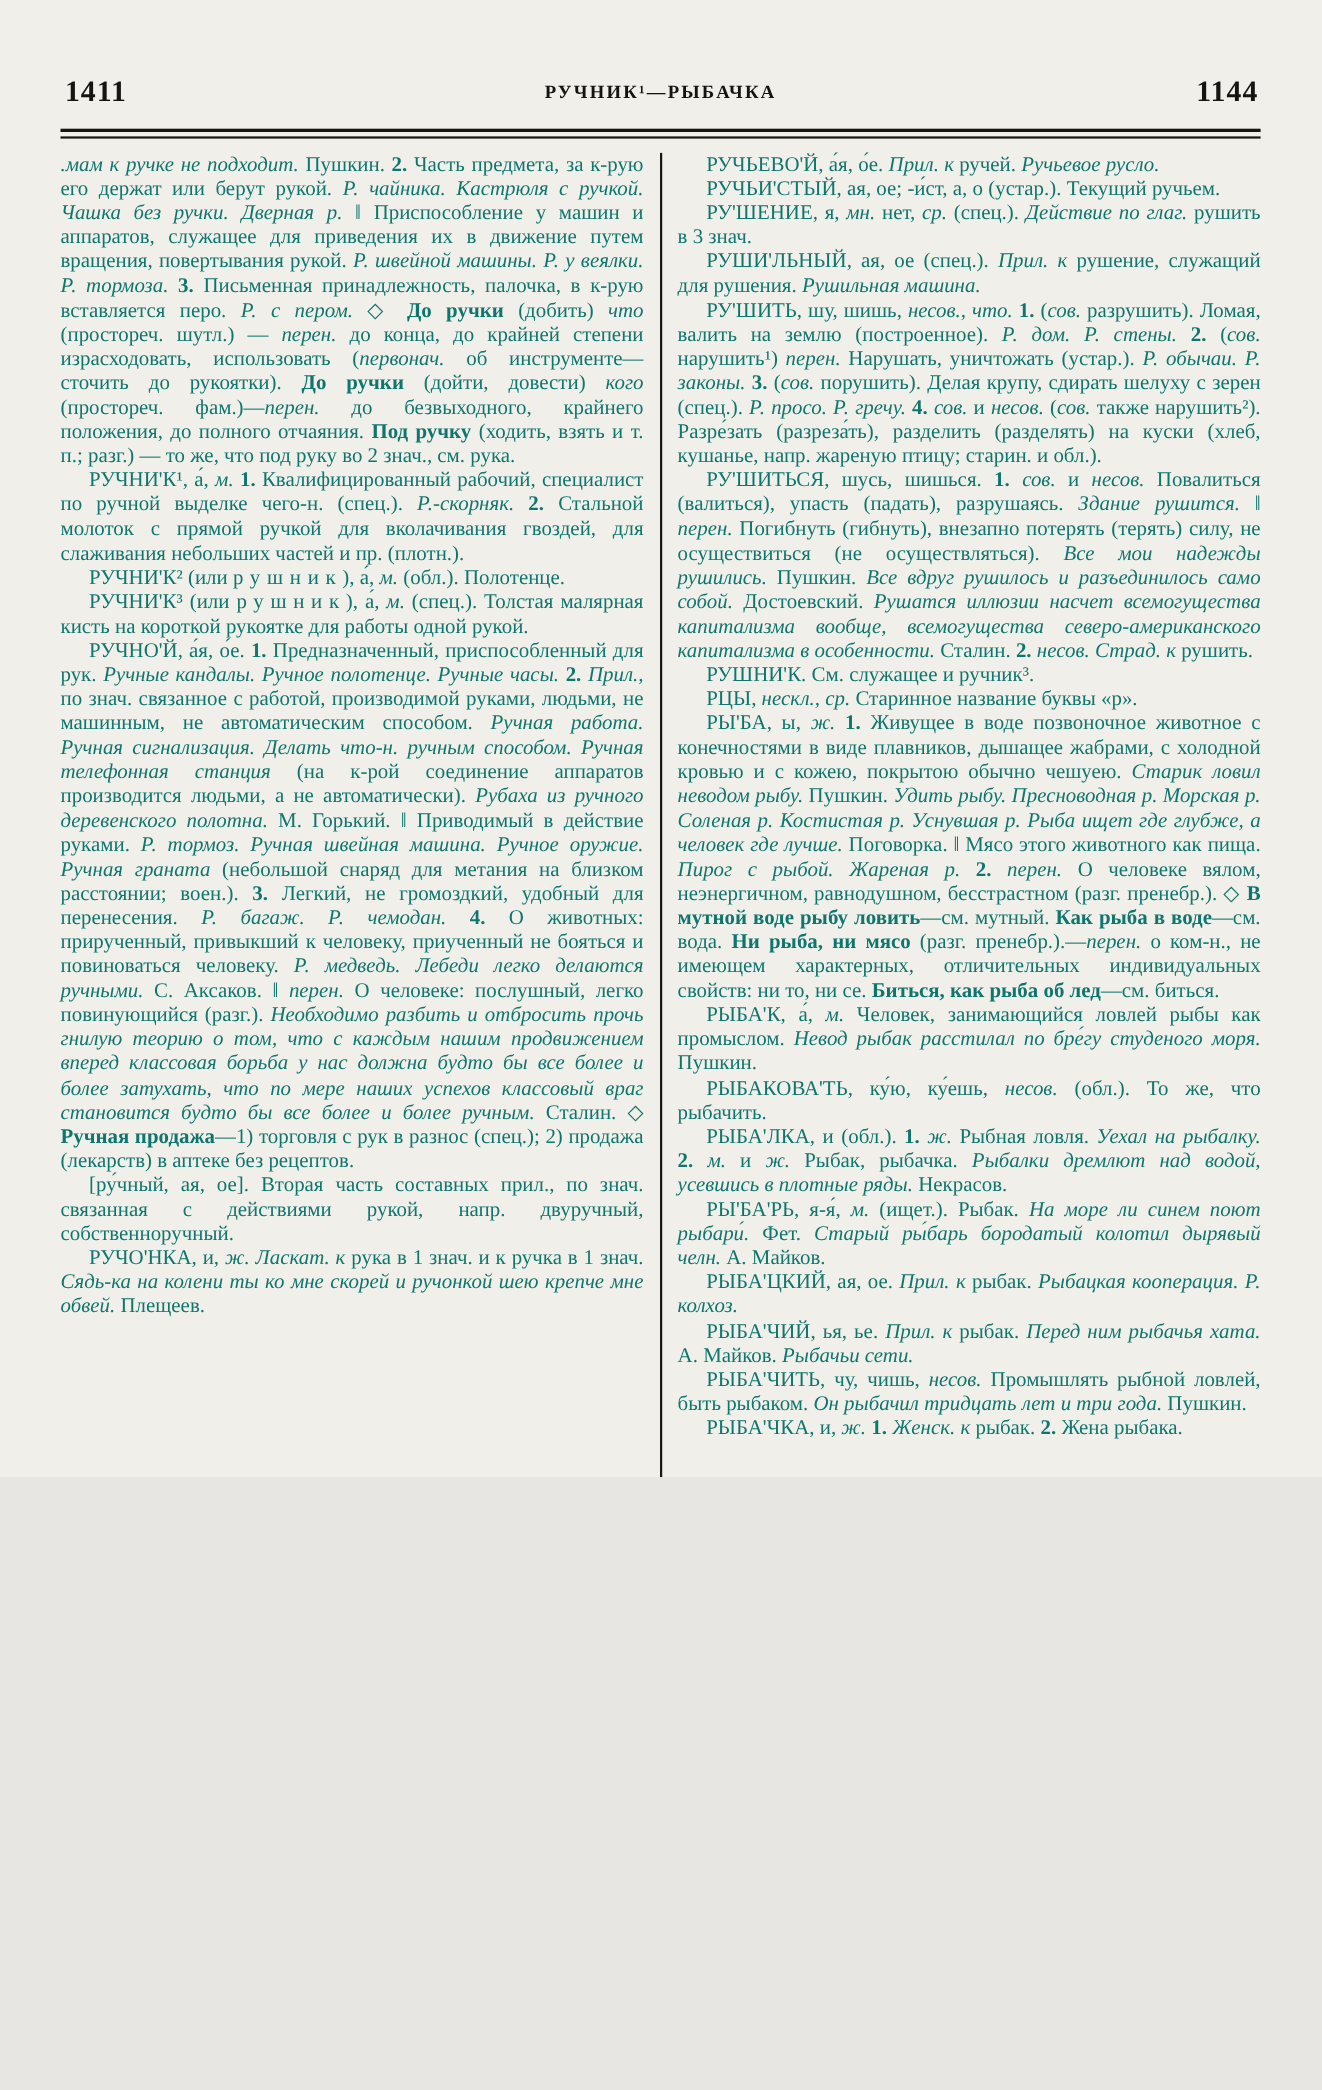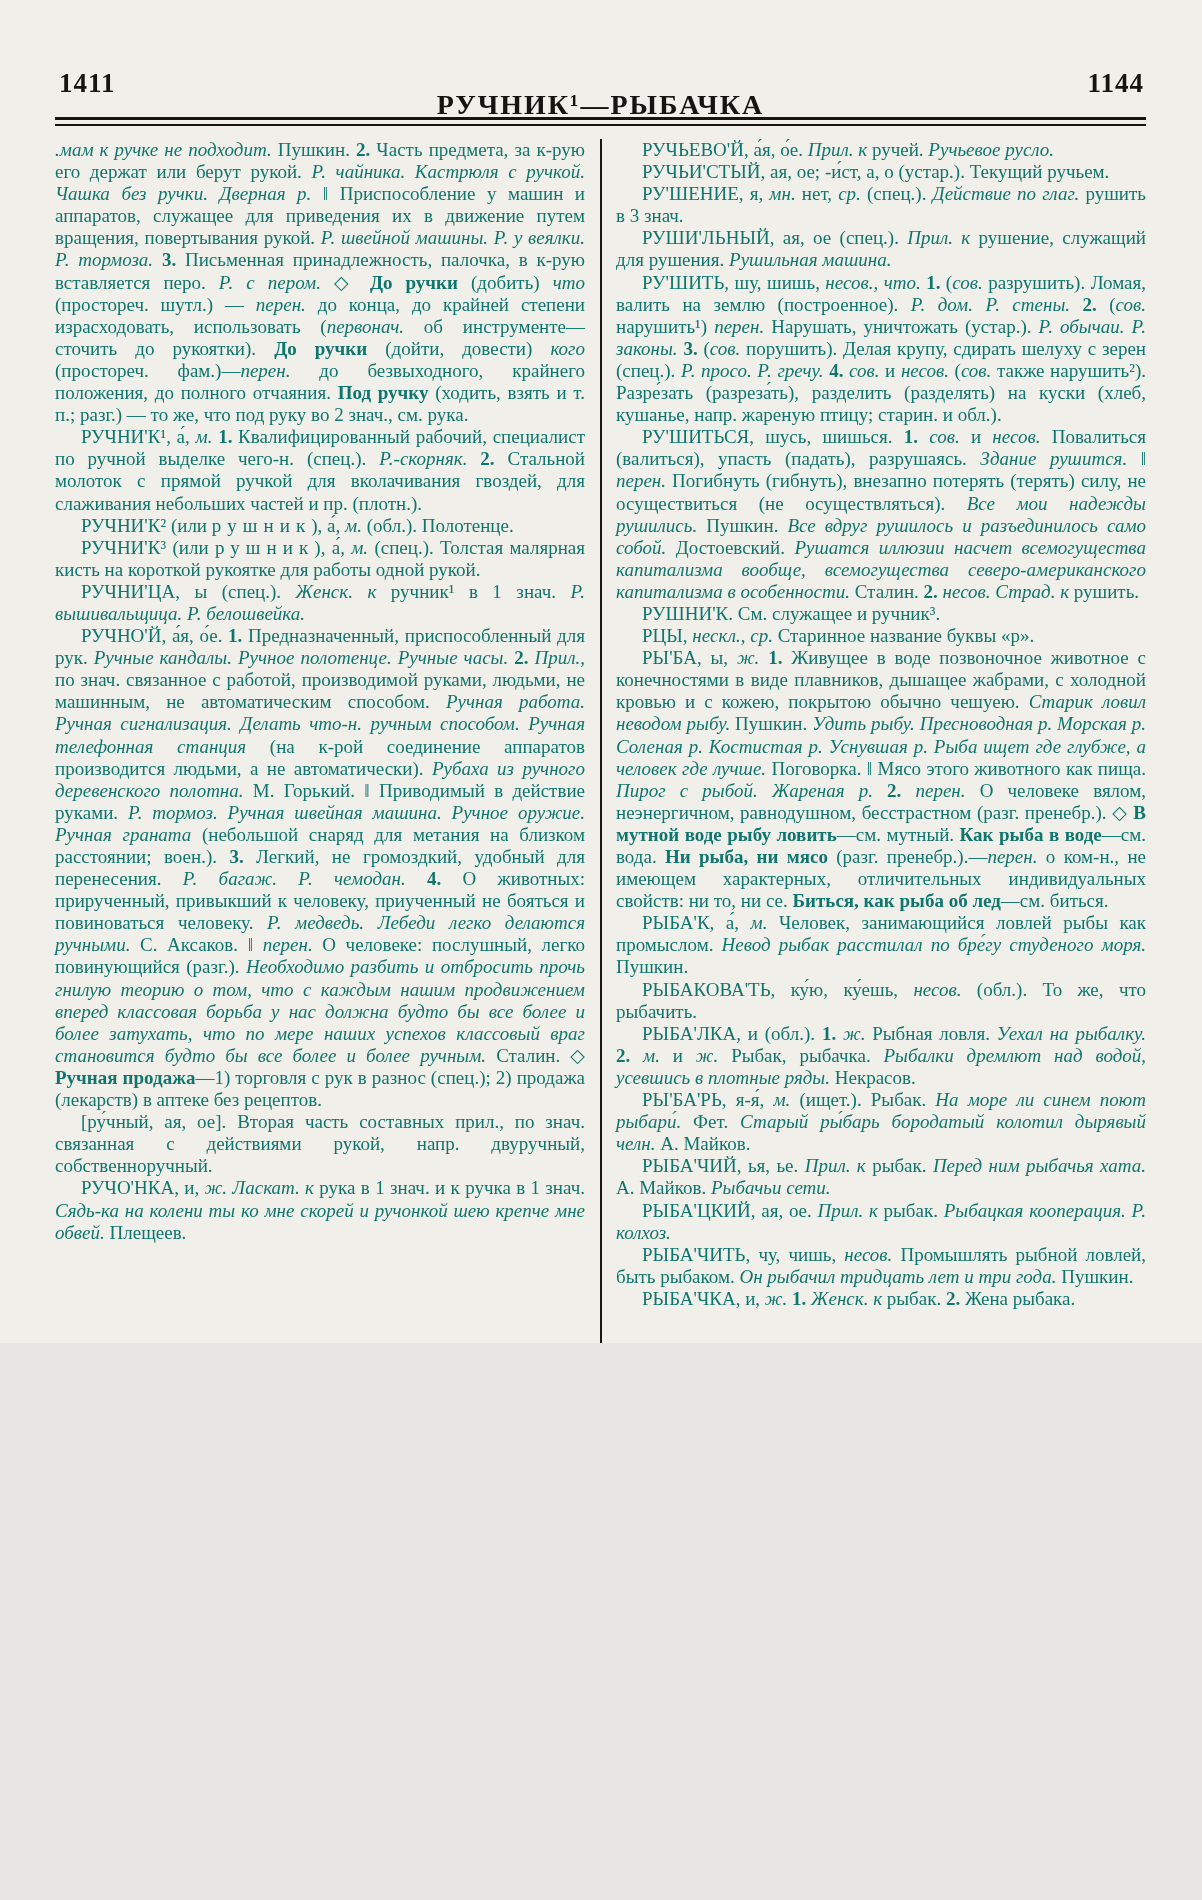--- a/index.html
+++ b/index.html
@@ -9,22 +9,22 @@
     background:#f1efea;
     font-family:"Liberation Serif","DejaVu Serif",serif;
     color:#1d1a17;
     overflow:hidden;
   }
   .hdr{position:absolute;top:68px;left:57px;right:58px;height:44px;}
   .pn{font-weight:bold;font-size:27px;letter-spacing:1px;color:#161310;}
   .pn-left{position:absolute;left:2px;top:0;}
   .pn-right{position:absolute;right:0;top:0;}
   .title{
-    position:absolute;left:0;right:0;top:21px;text-align:center;
-    font-weight:bold;font-size:28px;letter-spacing:2px;color:#161310;
+    position:absolute;left:0;right:0;top:6px;text-align:center;
+    font-weight:bold;font-size:17px;letter-spacing:2px;color:#161310;
   }
   .rule{
     position:absolute;top:117px;left:55px;right:56px;height:4px;
     border-top:3px solid #18150f;
     border-bottom:2px solid #18150f;
   }
   .cols{position:absolute;top:139px;left:55px;right:56px;display:flex;}
   .col{
     width:530px;flex:none;
     font-size:19px;line-height:22.1px;
@@ -55,40 +55,39 @@
   </div>
 
   <div class="rule"></div>
 
   <div class="cols">
     <div class="col" id="col-left">
         <p class="entry cont"><span class="s-i">.мам к ручке не подходит.</span><span class="s-p"> Пушкин. </span><span class="s-b">2.</span><span class="s-p"> Часть предмета, за к-рую его держат или берут рукой. </span><span class="s-i">Р. чайника. Кастрюля с ручкой. Чашка без ручки. Дверная р.</span><span class="s-p"> ‖ Приспособление у машин и аппаратов, служащее для приведения их в движение путем вращения, повертывания рукой. </span><span class="s-i">Р. швейной машины. Р. у веялки. Р. тормоза.</span><span class="s-p"> </span><span class="s-b">3.</span><span class="s-p"> Письменная принадлежность, палочка, в к-рую вставляется перо. </span><span class="s-i">Р. с пером.</span><span class="s-p"> ◇ </span><span class="s-b">До ручки</span><span class="s-p"> (добить) </span><span class="s-i">что</span><span class="s-p"> (простореч. шутл.) — </span><span class="s-i">перен.</span><span class="s-p"> до конца, до крайней степени израсходовать, использовать (</span><span class="s-i">первонач.</span><span class="s-p"> об инструменте—сточить до рукоятки). </span><span class="s-b">До ручки</span><span class="s-p"> (дойти, довести) </span><span class="s-i">кого</span><span class="s-p"> (простореч. фам.)—</span><span class="s-i">перен.</span><span class="s-p"> до безвыходного, крайнего положения, до полного отчаяния. </span><span class="s-b">Под ручку</span><span class="s-p"> (ходить, взять и т. п.; разг.) — то же, что под руку во 2 знач., см. рука.</span></p>
         <p class="entry"><span class="s-h">РУЧНИ'К¹,</span><span class="s-p"> а́, </span><span class="s-i">м.</span><span class="s-p"> </span><span class="s-b">1.</span><span class="s-p"> Квалифицированный рабочий, специалист по ручной выделке чего-н. (спец.). </span><span class="s-i">Р.-скорняк.</span><span class="s-p"> </span><span class="s-b">2.</span><span class="s-p"> Стальной молоток с прямой ручкой для вколачивания гвоздей, для слаживания небольших частей и пр. (плотн.).</span></p>
         <p class="entry"><span class="s-h">РУЧНИ'К²</span><span class="s-p"> (или </span><span class="s-sp">рушник</span><span class="s-p">), а́, </span><span class="s-i">м.</span><span class="s-p"> (обл.). Полотенце.</span></p>
         <p class="entry"><span class="s-h">РУЧНИ'К³</span><span class="s-p"> (или </span><span class="s-sp">рушник</span><span class="s-p">), а́, </span><span class="s-i">м.</span><span class="s-p"> (спец.). Толстая малярная кисть на короткой рукоятке для работы одной рукой.</span></p>
-        <p class="entry"><span class="s-h">РУЧНИ'ЦА,</span><span class="s-p"> ы (спец.). </span><span class="s-i">Женск. к</span><span class="s-p"> ручник¹ в 1 знач. </span><span class="s-i">Р. вышивальщица. Р. белошвейка.</span></p>
         <p class="entry"><span class="s-h">РУЧНО'Й,</span><span class="s-p"> а́я, о́е. </span><span class="s-b">1.</span><span class="s-p"> Предназначенный, приспособленный для рук. </span><span class="s-i">Ручные кандалы. Ручное полотенце. Ручные часы.</span><span class="s-p"> </span><span class="s-b">2.</span><span class="s-p"> </span><span class="s-i">Прил.,</span><span class="s-p"> по знач. связанное с работой, производимой руками, людьми, не машинным, не автоматическим способом. </span><span class="s-i">Ручная работа. Ручная сигнализация. Делать что-н. ручным способом. Ручная телефонная станция</span><span class="s-p"> (на к-рой соединение аппаратов производится людьми, а не автоматически). </span><span class="s-i">Рубаха из ручного деревенского полотна.</span><span class="s-p"> М. Горький. ‖ Приводимый в действие руками. </span><span class="s-i">Р. тормоз. Ручная швейная машина. Ручное оружие. Ручная граната</span><span class="s-p"> (небольшой снаряд для метания на близком расстоянии; воен.). </span><span class="s-b">3.</span><span class="s-p"> Легкий, не громоздкий, удобный для перенесения. </span><span class="s-i">Р. багаж. Р. чемодан.</span><span class="s-p"> </span><span class="s-b">4.</span><span class="s-p"> О животных: прирученный, привыкший к человеку, приученный не бояться и повиноваться человеку. </span><span class="s-i">Р. медведь. Лебеди легко делаются ручными.</span><span class="s-p"> С. Аксаков. ‖ </span><span class="s-i">перен.</span><span class="s-p"> О человеке: послушный, легко повинующийся (разг.). </span><span class="s-i">Необходимо разбить и отбросить прочь гнилую теорию о том, что с каждым нашим продвижением вперед классовая борьба у нас должна будто бы все более и более затухать, что по мере наших успехов классовый враг становится будто бы все более и более ручным.</span><span class="s-p"> Сталин. ◇ </span><span class="s-b">Ручная продажа</span><span class="s-p">—1) торговля с рук в разнос (спец.); 2) продажа (лекарств) в аптеке без рецептов.</span></p>
         <p class="entry"><span class="s-h">[ру́чный,</span><span class="s-p"> ая, ое]. Вторая часть составных прил., по знач. связанная с действиями рукой, напр. двуручный, собственноручный.</span></p>
         <p class="entry"><span class="s-h">РУЧО'НКА,</span><span class="s-p"> и, </span><span class="s-i">ж. Ласкат. к</span><span class="s-p"> рука в 1 знач. и к ручка в 1 знач. </span><span class="s-i">Сядь-ка на колени ты ко мне скорей и ручонкой шею крепче мне обвей.</span><span class="s-p"> Плещеев.</span></p>
       </div>
     <div class="divider"></div>
     <div class="col" id="col-right">
         <p class="entry"><span class="s-h">РУЧЬЕВО'Й,</span><span class="s-p"> а́я, о́е. </span><span class="s-i">Прил. к</span><span class="s-p"> ручей. </span><span class="s-i">Ручьевое русло.</span></p>
         <p class="entry"><span class="s-h">РУЧЬИ'СТЫЙ,</span><span class="s-p"> ая, ое; -и́ст, а, о (устар.). Текущий ручьем.</span></p>
         <p class="entry"><span class="s-h">РУ'ШЕНИЕ,</span><span class="s-p"> я, </span><span class="s-i">мн.</span><span class="s-p"> нет, </span><span class="s-i">ср.</span><span class="s-p"> (спец.). </span><span class="s-i">Действие по глаг.</span><span class="s-p"> рушить в 3 знач.</span></p>
         <p class="entry"><span class="s-h">РУШИ'ЛЬНЫЙ,</span><span class="s-p"> ая, ое (спец.). </span><span class="s-i">Прил. к</span><span class="s-p"> рушение, служащий для рушения. </span><span class="s-i">Рушильная машина.</span></p>
         <p class="entry"><span class="s-h">РУ'ШИТЬ,</span><span class="s-p"> шу, шишь, </span><span class="s-i">несов., что.</span><span class="s-p"> </span><span class="s-b">1.</span><span class="s-p"> (</span><span class="s-i">сов.</span><span class="s-p"> разрушить). Ломая, валить на землю (построенное). </span><span class="s-i">Р. дом. Р. стены.</span><span class="s-p"> </span><span class="s-b">2.</span><span class="s-p"> (</span><span class="s-i">сов.</span><span class="s-p"> нарушить¹) </span><span class="s-i">перен.</span><span class="s-p"> Нарушать, уничтожать (устар.). </span><span class="s-i">Р. обычаи. Р. законы.</span><span class="s-p"> </span><span class="s-b">3.</span><span class="s-p"> (</span><span class="s-i">сов.</span><span class="s-p"> порушить). Делая крупу, сдирать шелуху с зерен (спец.). </span><span class="s-i">Р. просо. Р. гречу.</span><span class="s-p"> </span><span class="s-b">4.</span><span class="s-p"> </span><span class="s-i">сов.</span><span class="s-p"> и </span><span class="s-i">несов.</span><span class="s-p"> (</span><span class="s-i">сов.</span><span class="s-p"> также нарушить²). Разре́зать (разреза́ть), разделить (разделять) на куски (хлеб, кушанье, напр. жареную птицу; старин. и обл.).</span></p>
         <p class="entry"><span class="s-h">РУ'ШИТЬСЯ,</span><span class="s-p"> шусь, шишься. </span><span class="s-b">1.</span><span class="s-p"> </span><span class="s-i">сов.</span><span class="s-p"> и </span><span class="s-i">несов.</span><span class="s-p"> Повалиться (валиться), упасть (падать), разрушаясь. </span><span class="s-i">Здание рушится.</span><span class="s-p"> ‖ </span><span class="s-i">перен.</span><span class="s-p"> Погибнуть (гибнуть), внезапно потерять (терять) силу, не осуществиться (не осуществляться). </span><span class="s-i">Все мои надежды рушились.</span><span class="s-p"> Пушкин. </span><span class="s-i">Все вдруг рушилось и разъединилось само собой.</span><span class="s-p"> Достоевский. </span><span class="s-i">Рушатся иллюзии насчет всемогущества капитализма вообще, всемогущества северо-американского капитализма в особенности.</span><span class="s-p"> Сталин. </span><span class="s-b">2.</span><span class="s-p"> </span><span class="s-i">несов. Страд. к</span><span class="s-p"> рушить.</span></p>
         <p class="entry"><span class="s-h">РУШНИ'К.</span><span class="s-p"> См. служащее и ручник³.</span></p>
         <p class="entry"><span class="s-h">РЦЫ,</span><span class="s-p"> </span><span class="s-i">нескл., ср.</span><span class="s-p"> Старинное название буквы «р».</span></p>
         <p class="entry"><span class="s-h">РЫ'БА,</span><span class="s-p"> ы, </span><span class="s-i">ж.</span><span class="s-p"> </span><span class="s-b">1.</span><span class="s-p"> Живущее в воде позвоночное животное с конечностями в виде плавников, дышащее жабрами, с холодной кровью и с кожею, покрытою обычно чешуею. </span><span class="s-i">Старик ловил неводом рыбу.</span><span class="s-p"> Пушкин. </span><span class="s-i">Удить рыбу. Пресноводная р. Морская р. Соленая р. Костистая р. Уснувшая р. Рыба ищет где глубже, а человек где лучше.</span><span class="s-p"> Поговорка. ‖ Мясо этого животного как пища. </span><span class="s-i">Пирог с рыбой. Жареная р.</span><span class="s-p"> </span><span class="s-b">2.</span><span class="s-p"> </span><span class="s-i">перен.</span><span class="s-p"> О человеке вялом, неэнергичном, равнодушном, бесстрастном (разг. пренебр.). ◇ </span><span class="s-b">В мутной воде рыбу ловить</span><span class="s-p">—см. мутный. </span><span class="s-b">Как рыба в воде</span><span class="s-p">—см. вода. </span><span class="s-b">Ни рыба, ни мясо</span><span class="s-p"> (разг. пренебр.).—</span><span class="s-i">перен.</span><span class="s-p"> о ком-н., не имеющем характерных, отличительных индивидуальных свойств: ни то, ни се. </span><span class="s-b">Биться, как рыба об лед</span><span class="s-p">—см. биться.</span></p>
         <p class="entry"><span class="s-h">РЫБА'К,</span><span class="s-p"> а́, </span><span class="s-i">м.</span><span class="s-p"> Человек, занимающийся ловлей рыбы как промыслом. </span><span class="s-i">Невод рыбак расстилал по бре́гу студеного моря.</span><span class="s-p"> Пушкин.</span></p>
         <p class="entry"><span class="s-h">РЫБАКОВА'ТЬ,</span><span class="s-p"> ку́ю, ку́ешь, </span><span class="s-i">несов.</span><span class="s-p"> (обл.). То же, что рыбачить.</span></p>
         <p class="entry"><span class="s-h">РЫБА'ЛКА,</span><span class="s-p"> и (обл.). </span><span class="s-b">1.</span><span class="s-p"> </span><span class="s-i">ж.</span><span class="s-p"> Рыбная ловля. </span><span class="s-i">Уехал на рыбалку.</span><span class="s-p"> </span><span class="s-b">2.</span><span class="s-p"> </span><span class="s-i">м.</span><span class="s-p"> и </span><span class="s-i">ж.</span><span class="s-p"> Рыбак, рыбачка. </span><span class="s-i">Рыбалки дремлют над водой, усевшись в плотные ряды.</span><span class="s-p"> Некрасов.</span></p>
         <p class="entry"><span class="s-h">РЫ'БА'РЬ,</span><span class="s-p"> я-я́, </span><span class="s-i">м.</span><span class="s-p"> (ищет.). Рыбак. </span><span class="s-i">На море ли синем поют рыбари́.</span><span class="s-p"> Фет. </span><span class="s-i">Старый ры́барь бородатый колотил дырявый челн.</span><span class="s-p"> А. Майков.</span></p>
+        <p class="entry"><span class="s-h">РЫБА'ЦКИЙ,</span><span class="s-p"> ая, ое. </span><span class="s-i">Прил. к</span><span class="s-p"> рыбак. </span><span class="s-i">Рыбацкая кооперация. Р. колхоз.</span></p>
         <p class="entry"><span class="s-h">РЫБА'ЧИЙ,</span><span class="s-p"> ья, ье. </span><span class="s-i">Прил. к</span><span class="s-p"> рыбак. </span><span class="s-i">Перед ним рыбачья хата.</span><span class="s-p"> А. Майков. </span><span class="s-i">Рыбачьи сети.</span></p>
-        <p class="entry"><span class="s-h">РЫБА'ЦКИЙ,</span><span class="s-p"> ая, ое. </span><span class="s-i">Прил. к</span><span class="s-p"> рыбак. </span><span class="s-i">Рыбацкая кооперация. Р. колхоз.</span></p>
         <p class="entry"><span class="s-h">РЫБА'ЧИТЬ,</span><span class="s-p"> чу, чишь, </span><span class="s-i">несов.</span><span class="s-p"> Промышлять рыбной ловлей, быть рыбаком. </span><span class="s-i">Он рыбачил тридцать лет и три года.</span><span class="s-p"> Пушкин.</span></p>
         <p class="entry"><span class="s-h">РЫБА'ЧКА,</span><span class="s-p"> и, </span><span class="s-i">ж.</span><span class="s-p"> </span><span class="s-b">1.</span><span class="s-p"> </span><span class="s-i">Женск. к</span><span class="s-p"> рыбак. </span><span class="s-b">2.</span><span class="s-p"> Жена рыбака.</span></p>
       </div>
   </div>
 
 </div>
 
 </body></html>

